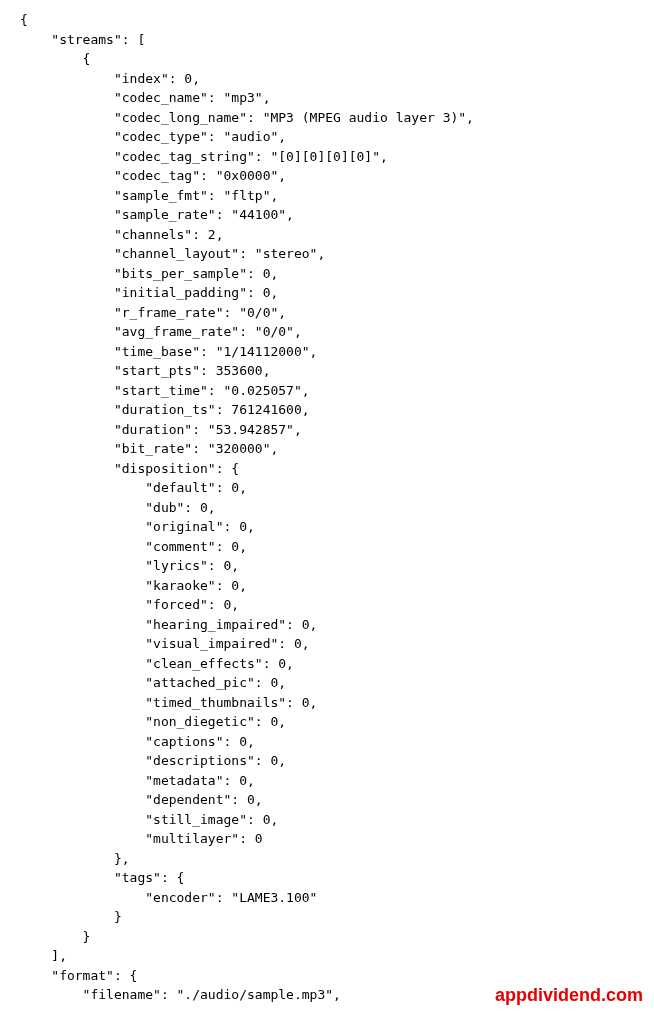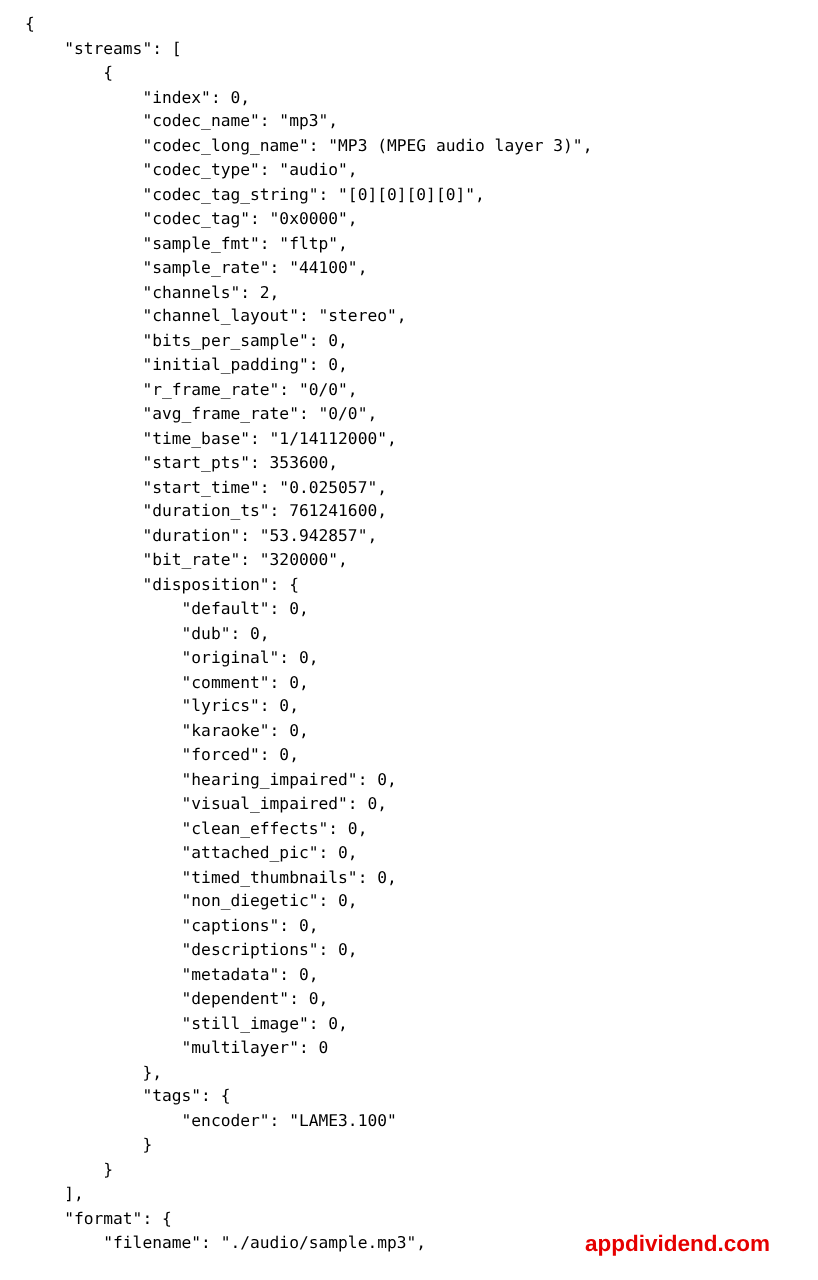--- a/index.html
+++ b/index.html
@@ -16,21 +16,21 @@
       padding: 10px 0 10px 20px;
       width: 654px;
     }
     pre {
       white-space: pre;
       font-family: inherit;
     }
     .watermark {
       position: fixed;
       bottom: 15px;
-      right: 38px;
+      right: 11px;
       color: #e60000;
       font-family: Arial, sans-serif;
       font-weight: bold;
       font-size: 18px;
     }
   </style>
 </head>
 <body>
 
 <pre id="json-output">{

